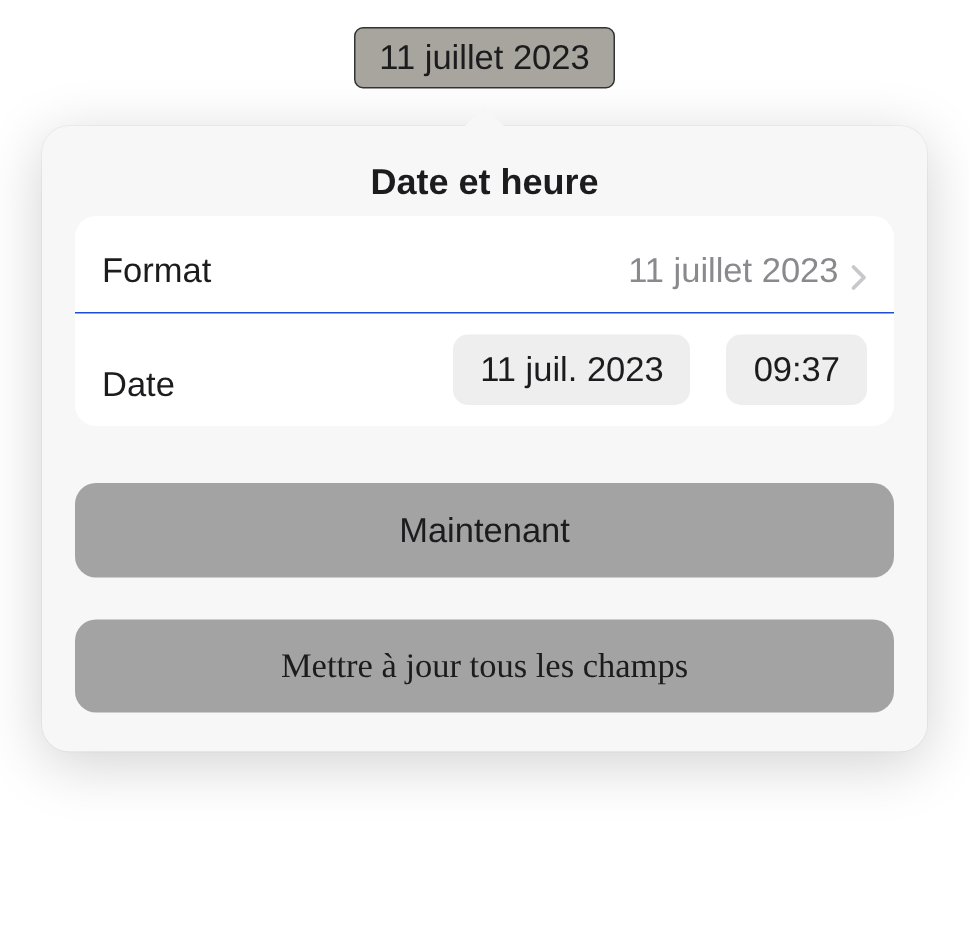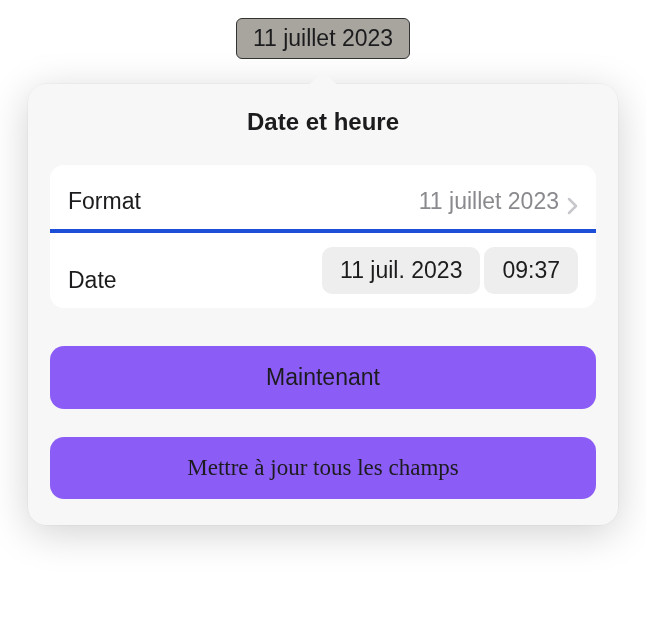--- a/index.html
+++ b/index.html
@@ -49,36 +49,36 @@
       padding: 24px 22px 26px 22px;
       display: flex;
       flex-direction: column;
       align-items: stretch;
     }
     .popover-title {
       text-align: center;
       font-size: 24px;
       font-weight: 600;
       color: #1c1c1e;
-      margin-bottom: 29px;
+      margin-bottom: 8px;
     }
     .card {
       background: #ffffff;
       border-radius: 14px;
       overflow: hidden;
       margin-bottom: 38px;
     }
     .row {
       display: flex;
       align-items: flex-end;
       padding: 14px 18px;
       min-height: 64px;
     }
     .row + .row {
-      border-top: 4px solid #1d4ed8;
+      border-top: 1px solid #1d4ed8;
     }
     .row-label {
       font-size: 23px;
       color: #1c1c1e;
       flex: 0 0 auto;
     }
     .row-spacer {
       flex: 1;
     }
     .row-value {
@@ -91,32 +91,32 @@
       display: flex;
       align-items: center;
       color: #c7c7cc;
     }
     .chevron svg {
       width: 11px;
       height: 18px;
     }
     .pill-group {
       display: flex;
-      gap: 4px;
+      gap: 24px;
     }
     .pill {
       background: #eeeeef;
       border-radius: 10px;
       padding: 10px 18px;
       font-size: 23px;
       color: #1c1c1e;
       cursor: pointer;
     }
     .button {
-      background: #8b5cf6;
+      background: #a3a3a3;
       border-radius: 14px;
       text-align: center;
       font-size: 23px;
       color: #1c1c1e;
       padding: 18px;
       cursor: pointer;
     }
     .button + .button {
       margin-top: 28px;
       font-family: Liberation Serif, serif;

